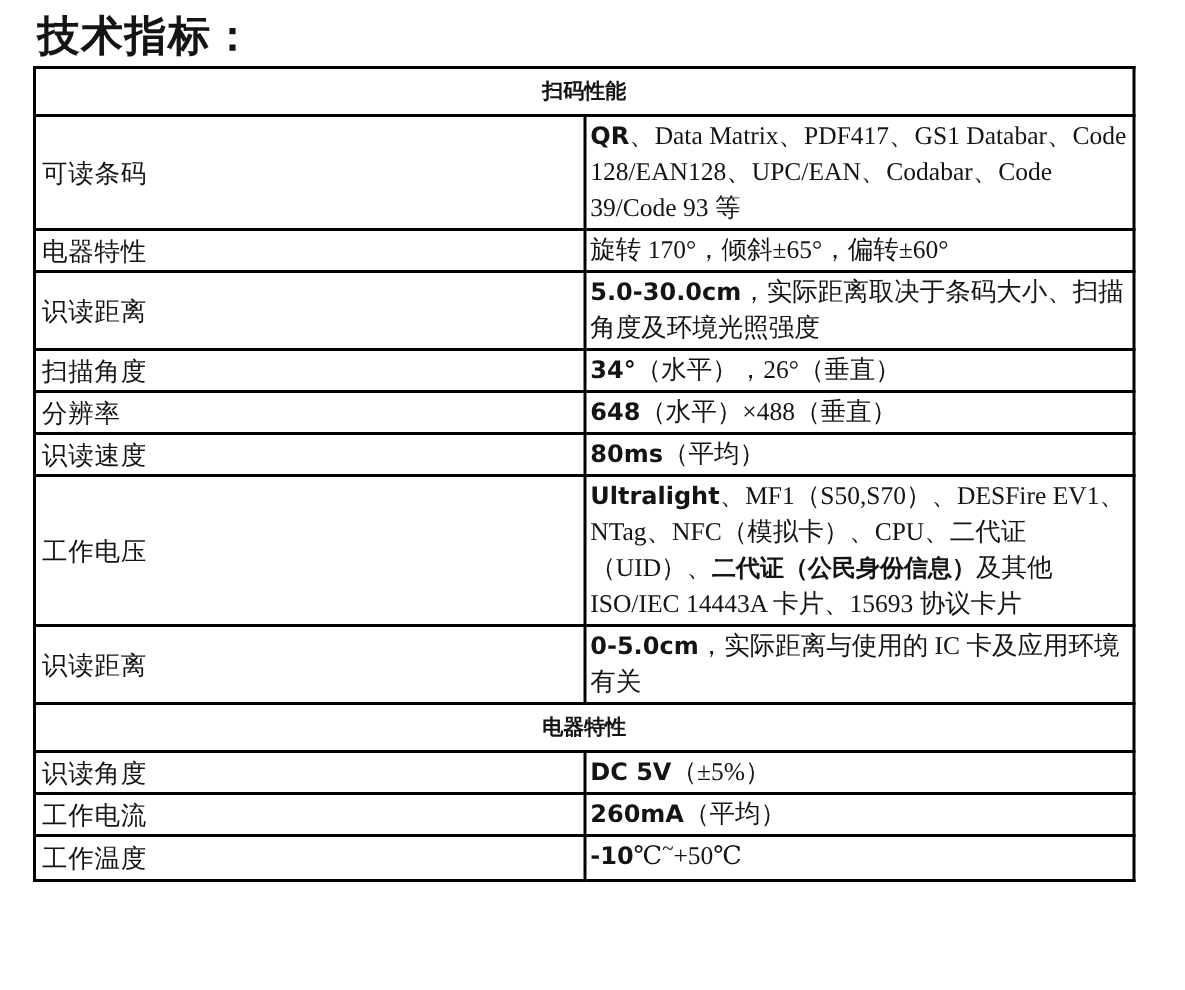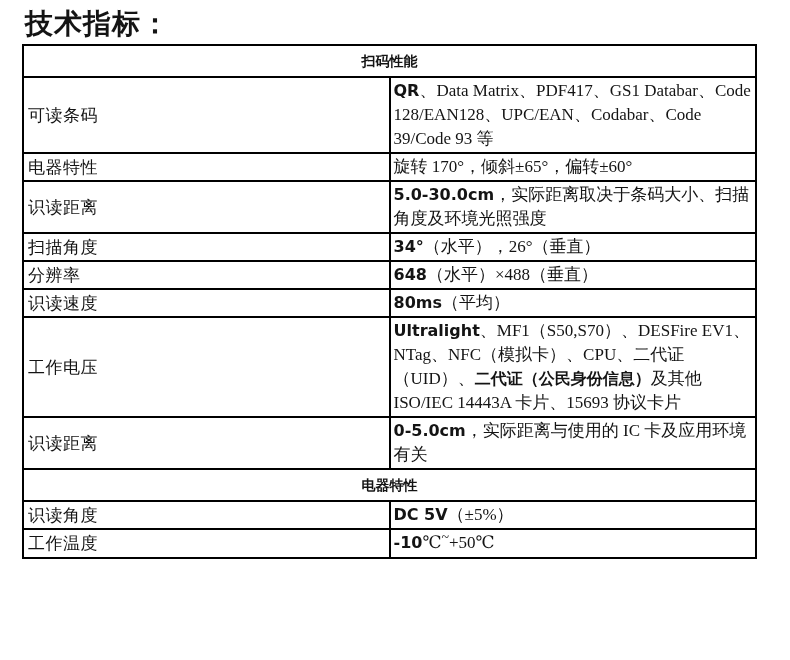--- a/index.html
+++ b/index.html
@@ -133,20 +133,26 @@
         <tr>
           <td colspan="2" class="section-header">电器特性</td>
         </tr>
         <tr>
           <td class="row-label">识读角度</td>
           <td class="row-value">
             <span class="value-line"><span class="seg-b">DC 5V</span><span>（±5%）</span></span>
           </td>
         </tr>
         <tr>
+          <td class="row-label">工作电流</td>
+          <td class="row-value">
+            <span class="value-line"><span class="seg-b">260mA</span><span>（平均）</span></span>
+          </td>
+        </tr>
+        <tr>
           <td class="row-label">工作温度</td>
           <td class="row-value">
             <span class="value-line"><span class="seg-b">-10</span><span>℃</span><span class="seg-sup">~</span><span>+50℃</span></span>
           </td>
         </tr>
       </tbody>
   </table>
 </div>
 
 </body></html>

